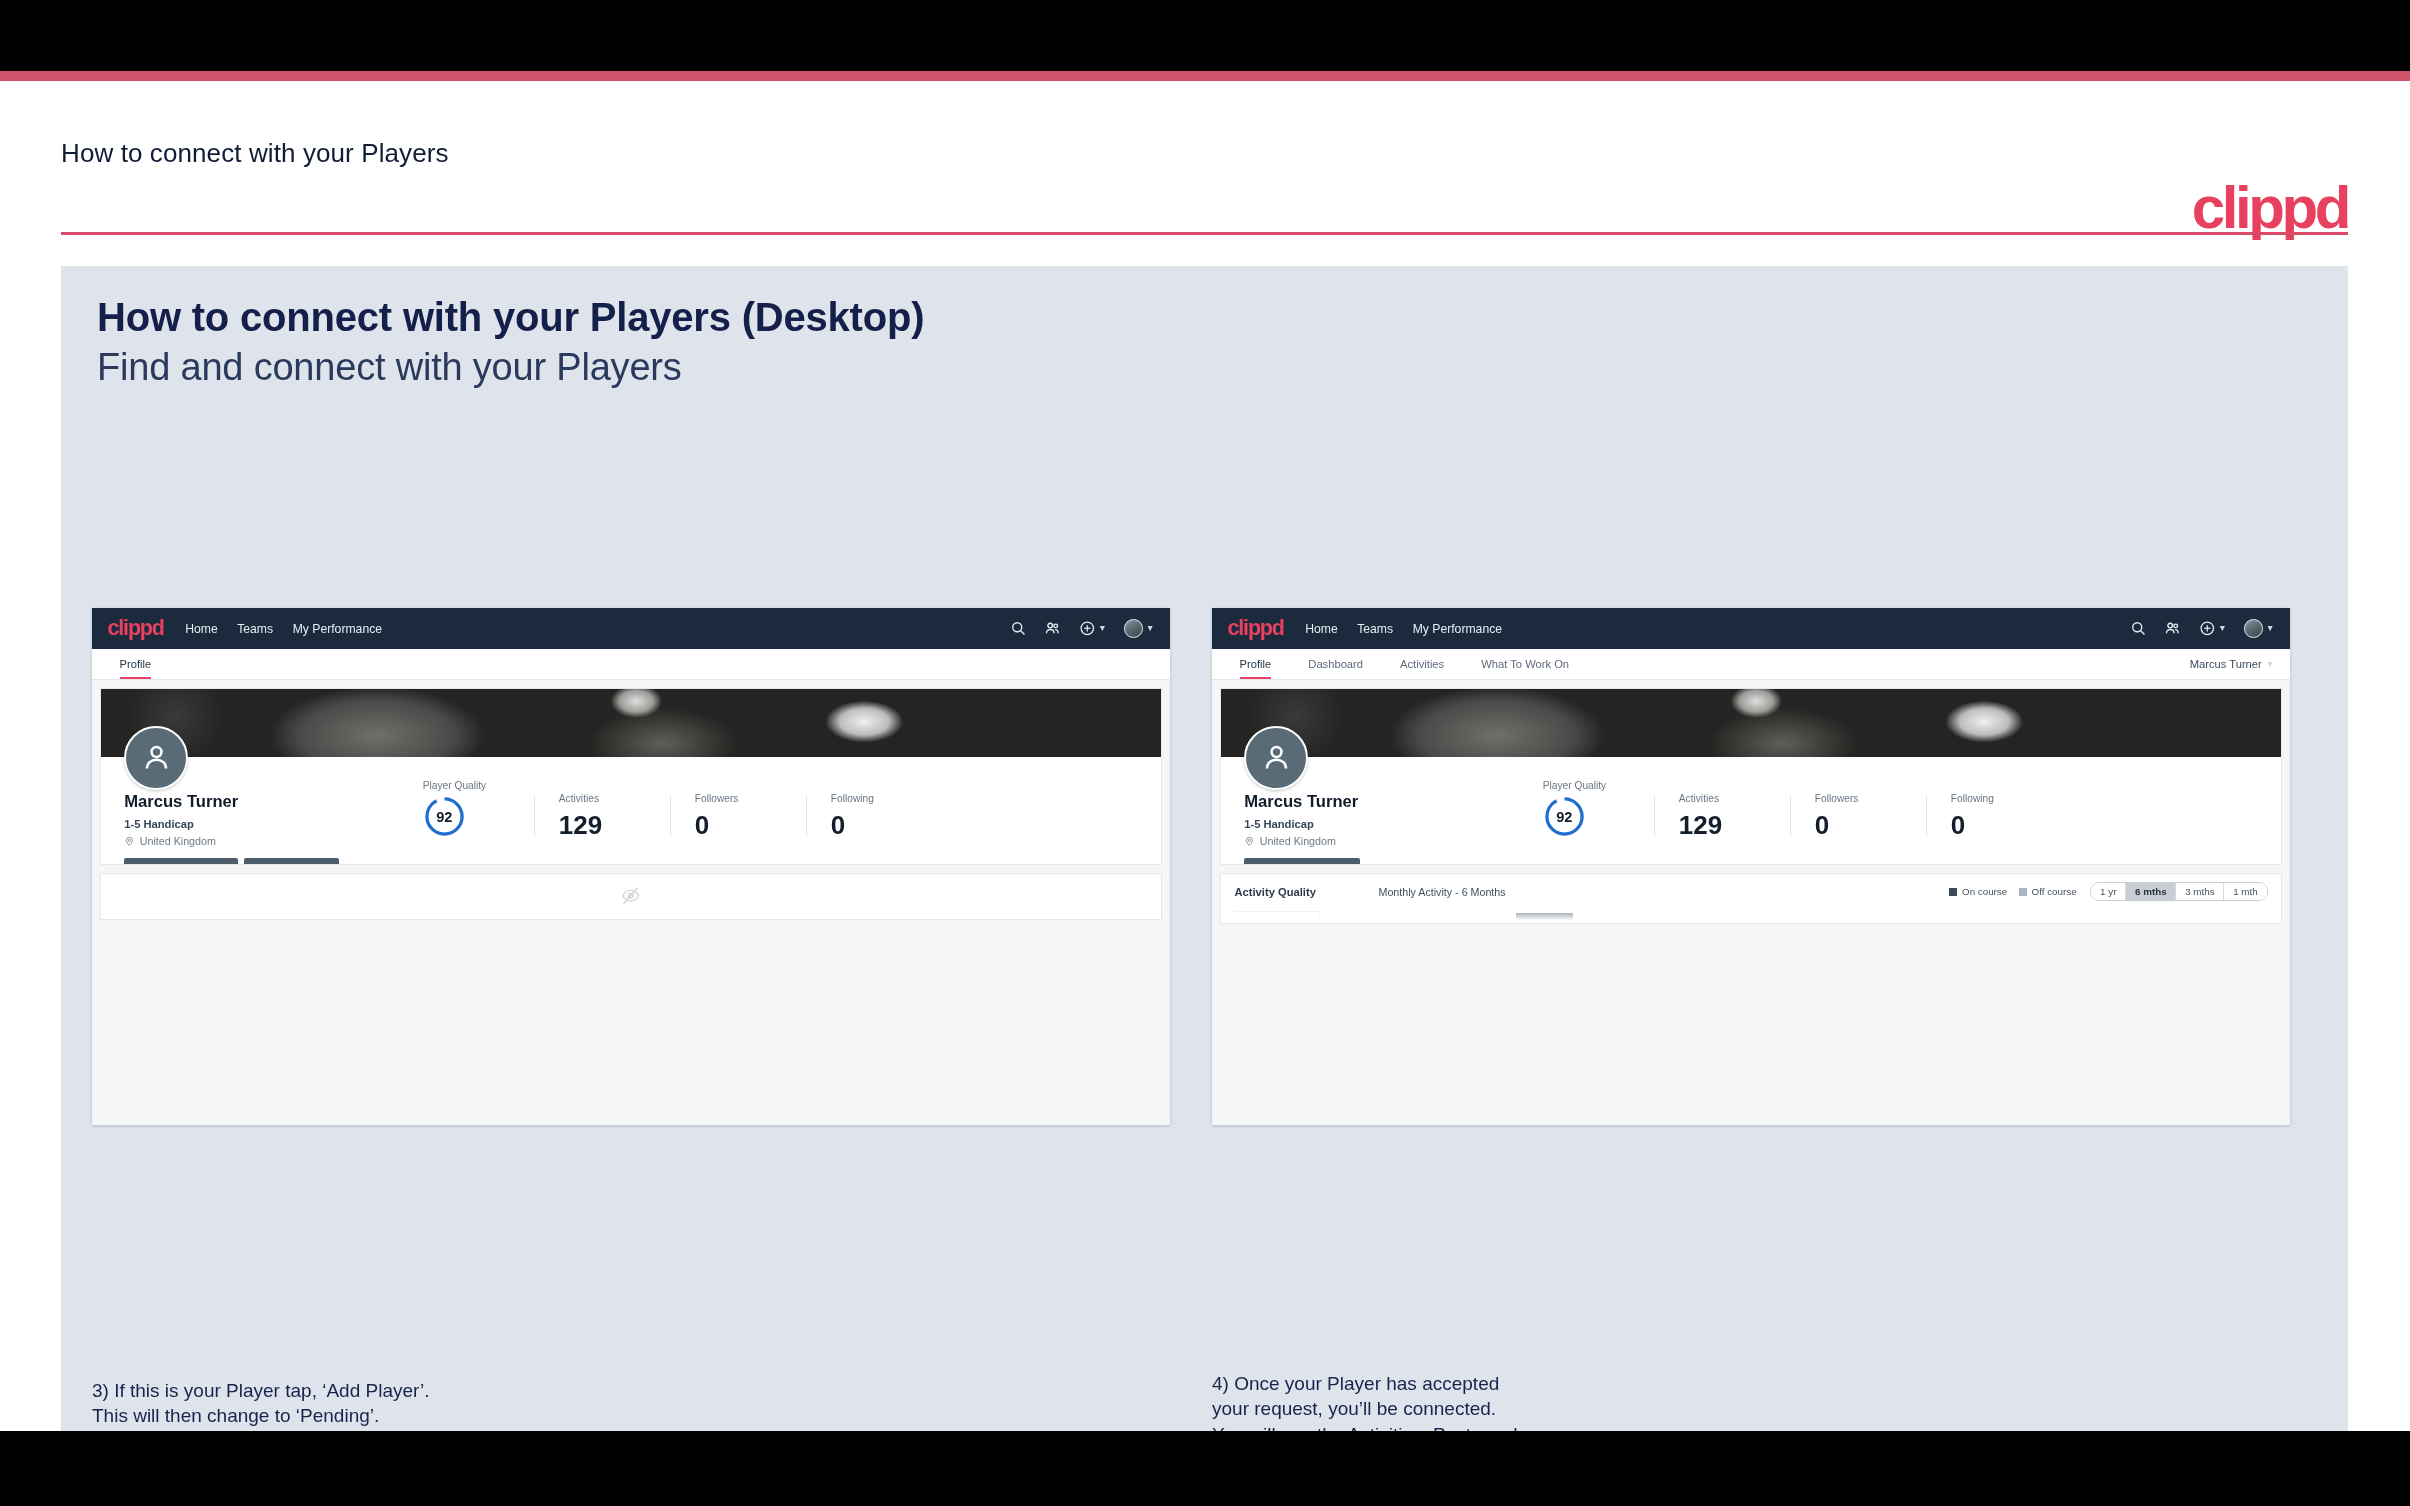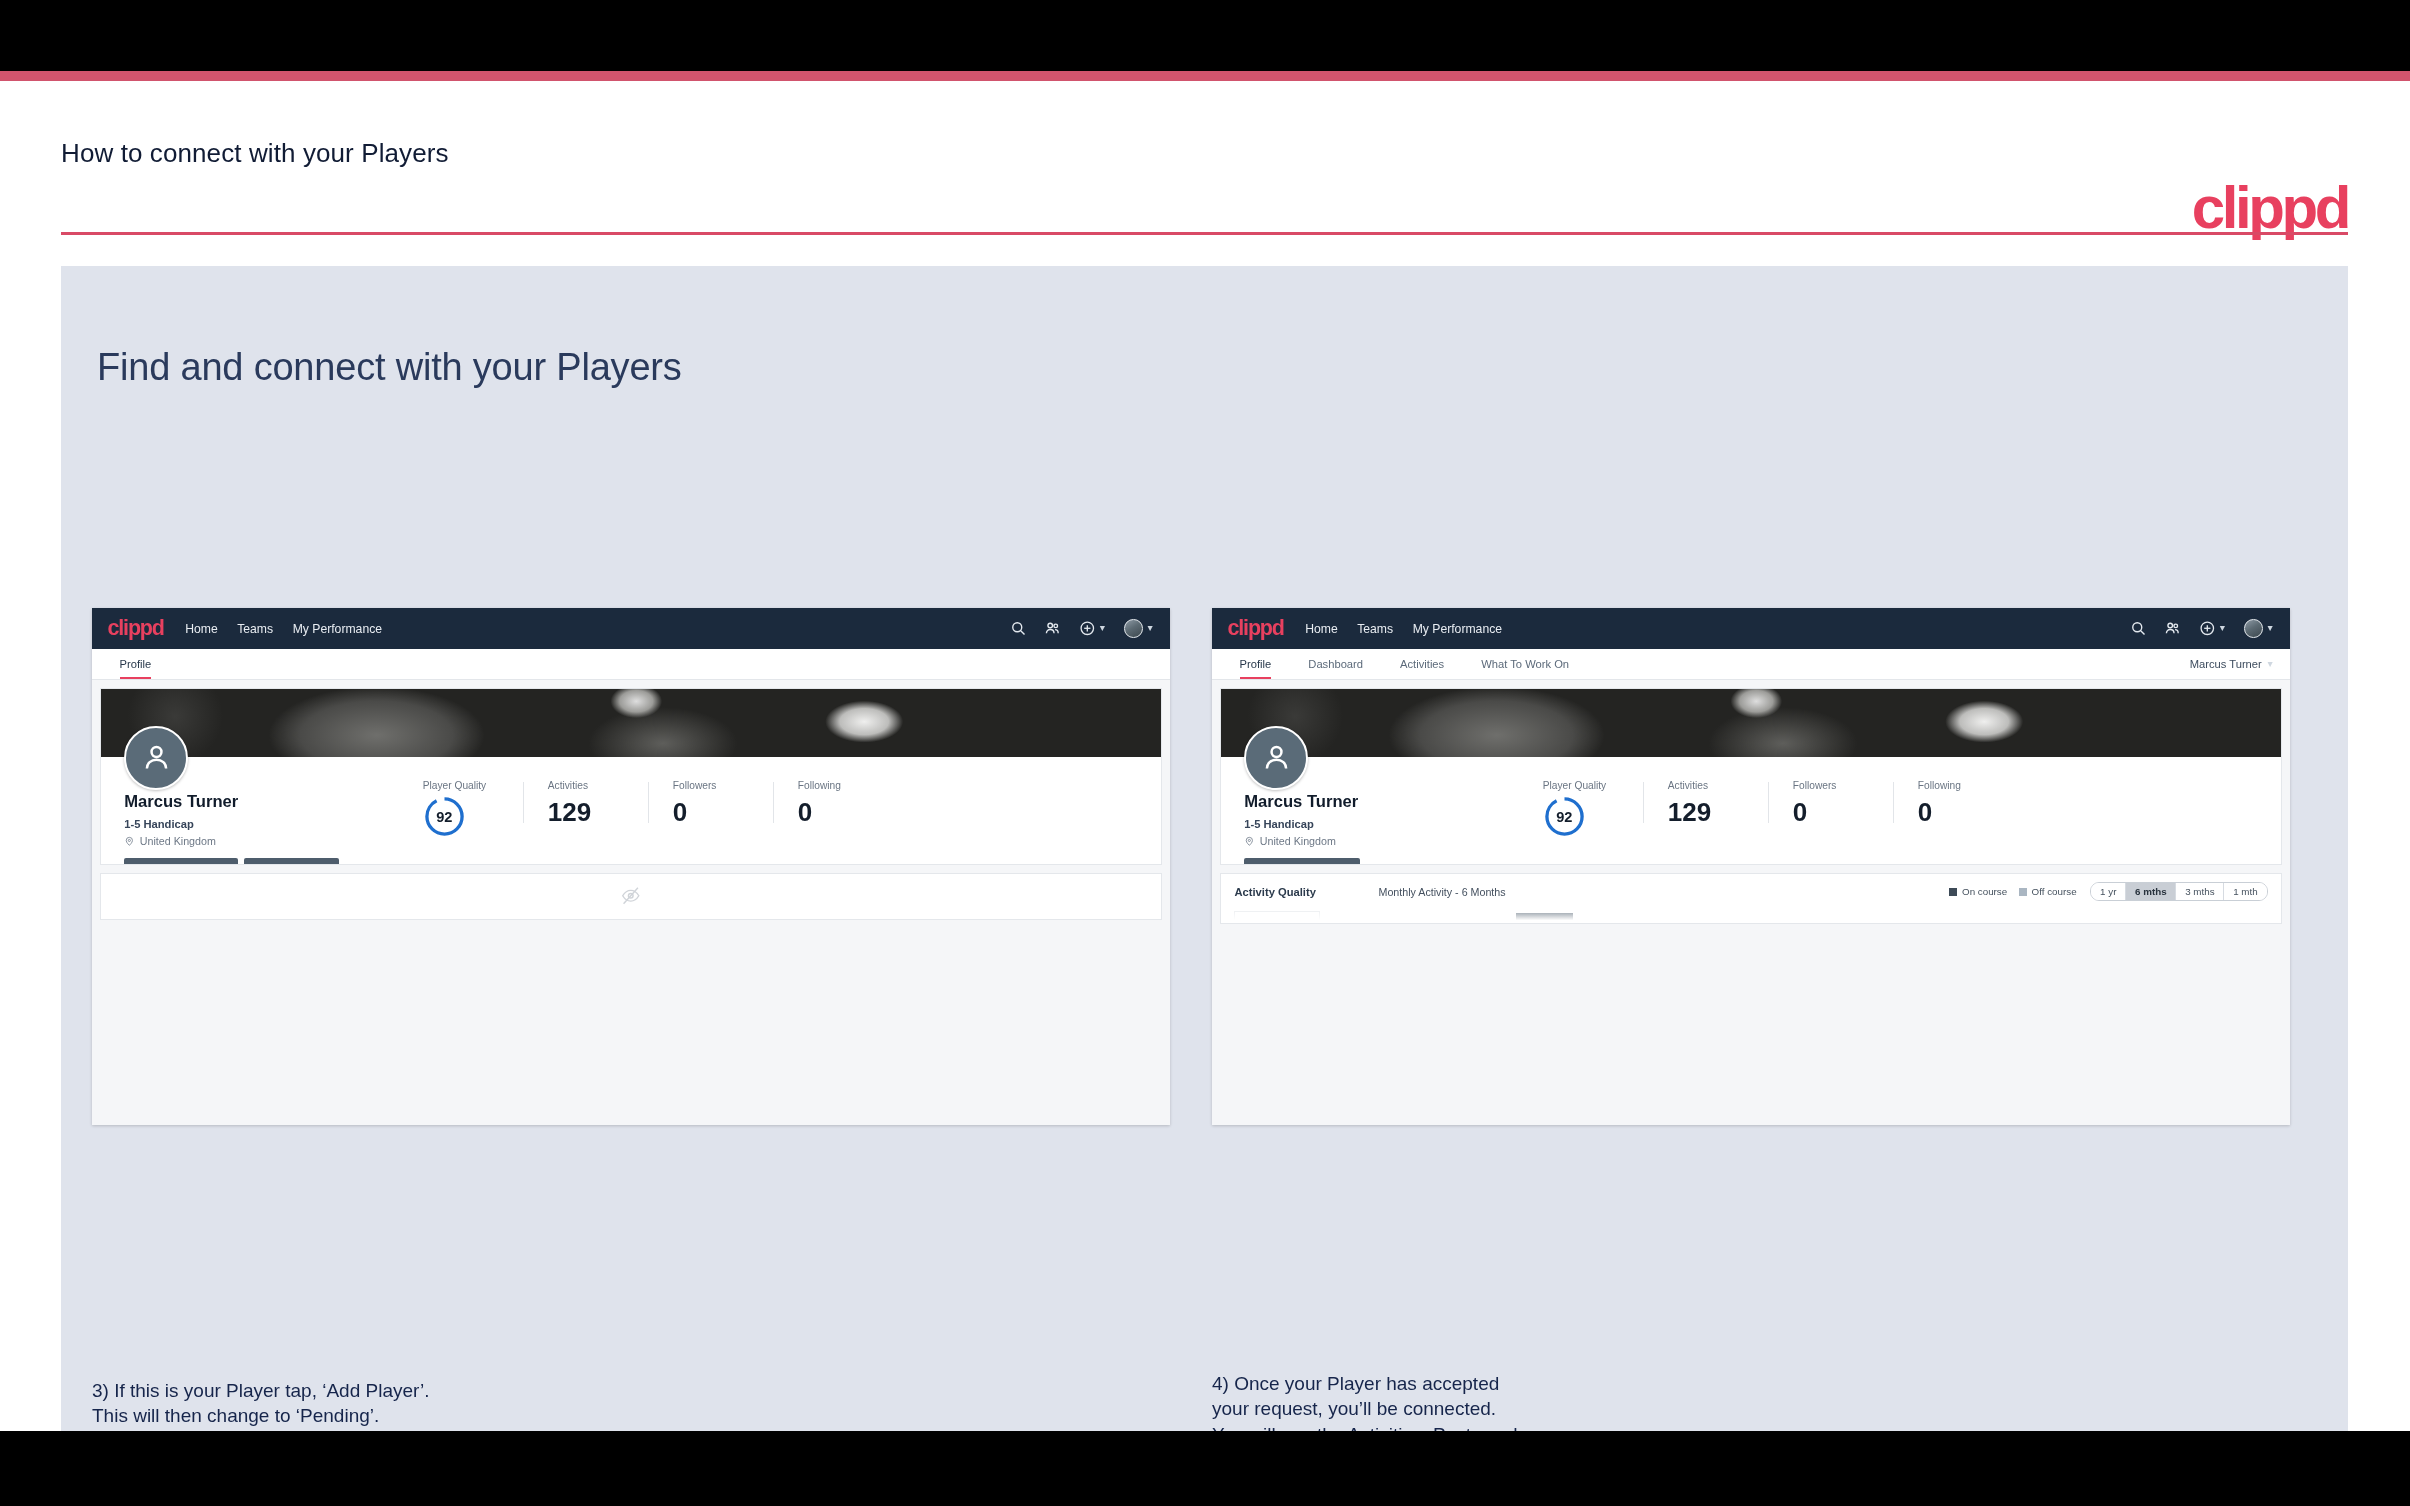--- a/index.html
+++ b/index.html
@@ -133,21 +133,21 @@
   .btnrow { display:flex; gap:6.8px; margin-top:10.7px; }
   .btn {
     background:#4e5d6c; color:#fff; font-size:10.7px; font-weight:600;
     padding:6.8px 10.7px; display:flex; align-items:center; gap:6.8px;
     white-space:nowrap; border-radius:2px;
   }
   .btn svg { width:10.7px; height:10.7px; }
 
   
   .stats {
-    position:absolute; display:flex; align-items:flex-start;
+    position:absolute; display:flex; align-items:flex-end;gap:11px;
   }
   .stat { padding:0 0 0 25px; min-width:125px; position:relative; }
   .stat + .stat:before {
     content:""; position:absolute; left:0; top:2px; bottom:2px;
     width:1px; background:#e2e5e9;
   }
   .stat-label { font-size:10.2px; color:#6a7583; white-space:nowrap; }
   .stat-val { font-size:26px; font-weight:700; color:#141e2c; margin-top:7.8px; line-height:1; }
   .ring-wrap { margin-top:3.9px; width:43px; height:43px; position:relative; }
   .ring-wrap svg { width:43px; height:43px; transform:rotate(-90deg); display:block; }
@@ -217,20 +217,21 @@
   <div class="bar-top-pink"></div>
 
   <div class="page">
 
     <div class="header-title">How to connect with your Players</div>
     <div class="brand-logo">clippd</div>
     <div class="header-rule"></div>
 
     <div class="content-panel">
 
+      <div class="slide-h1">How to connect with your Players (Desktop)</div>
       <div class="slide-h2">Find and connect with your Players</div>
 
       <div class="shot shot-left">
 
         <div class="navbar">
           <div class="nav-logo">clippd</div>
           <div class="nav-links">
             <span>Home</span>
             <span>Teams</span>
             <span>My Performance</span>

